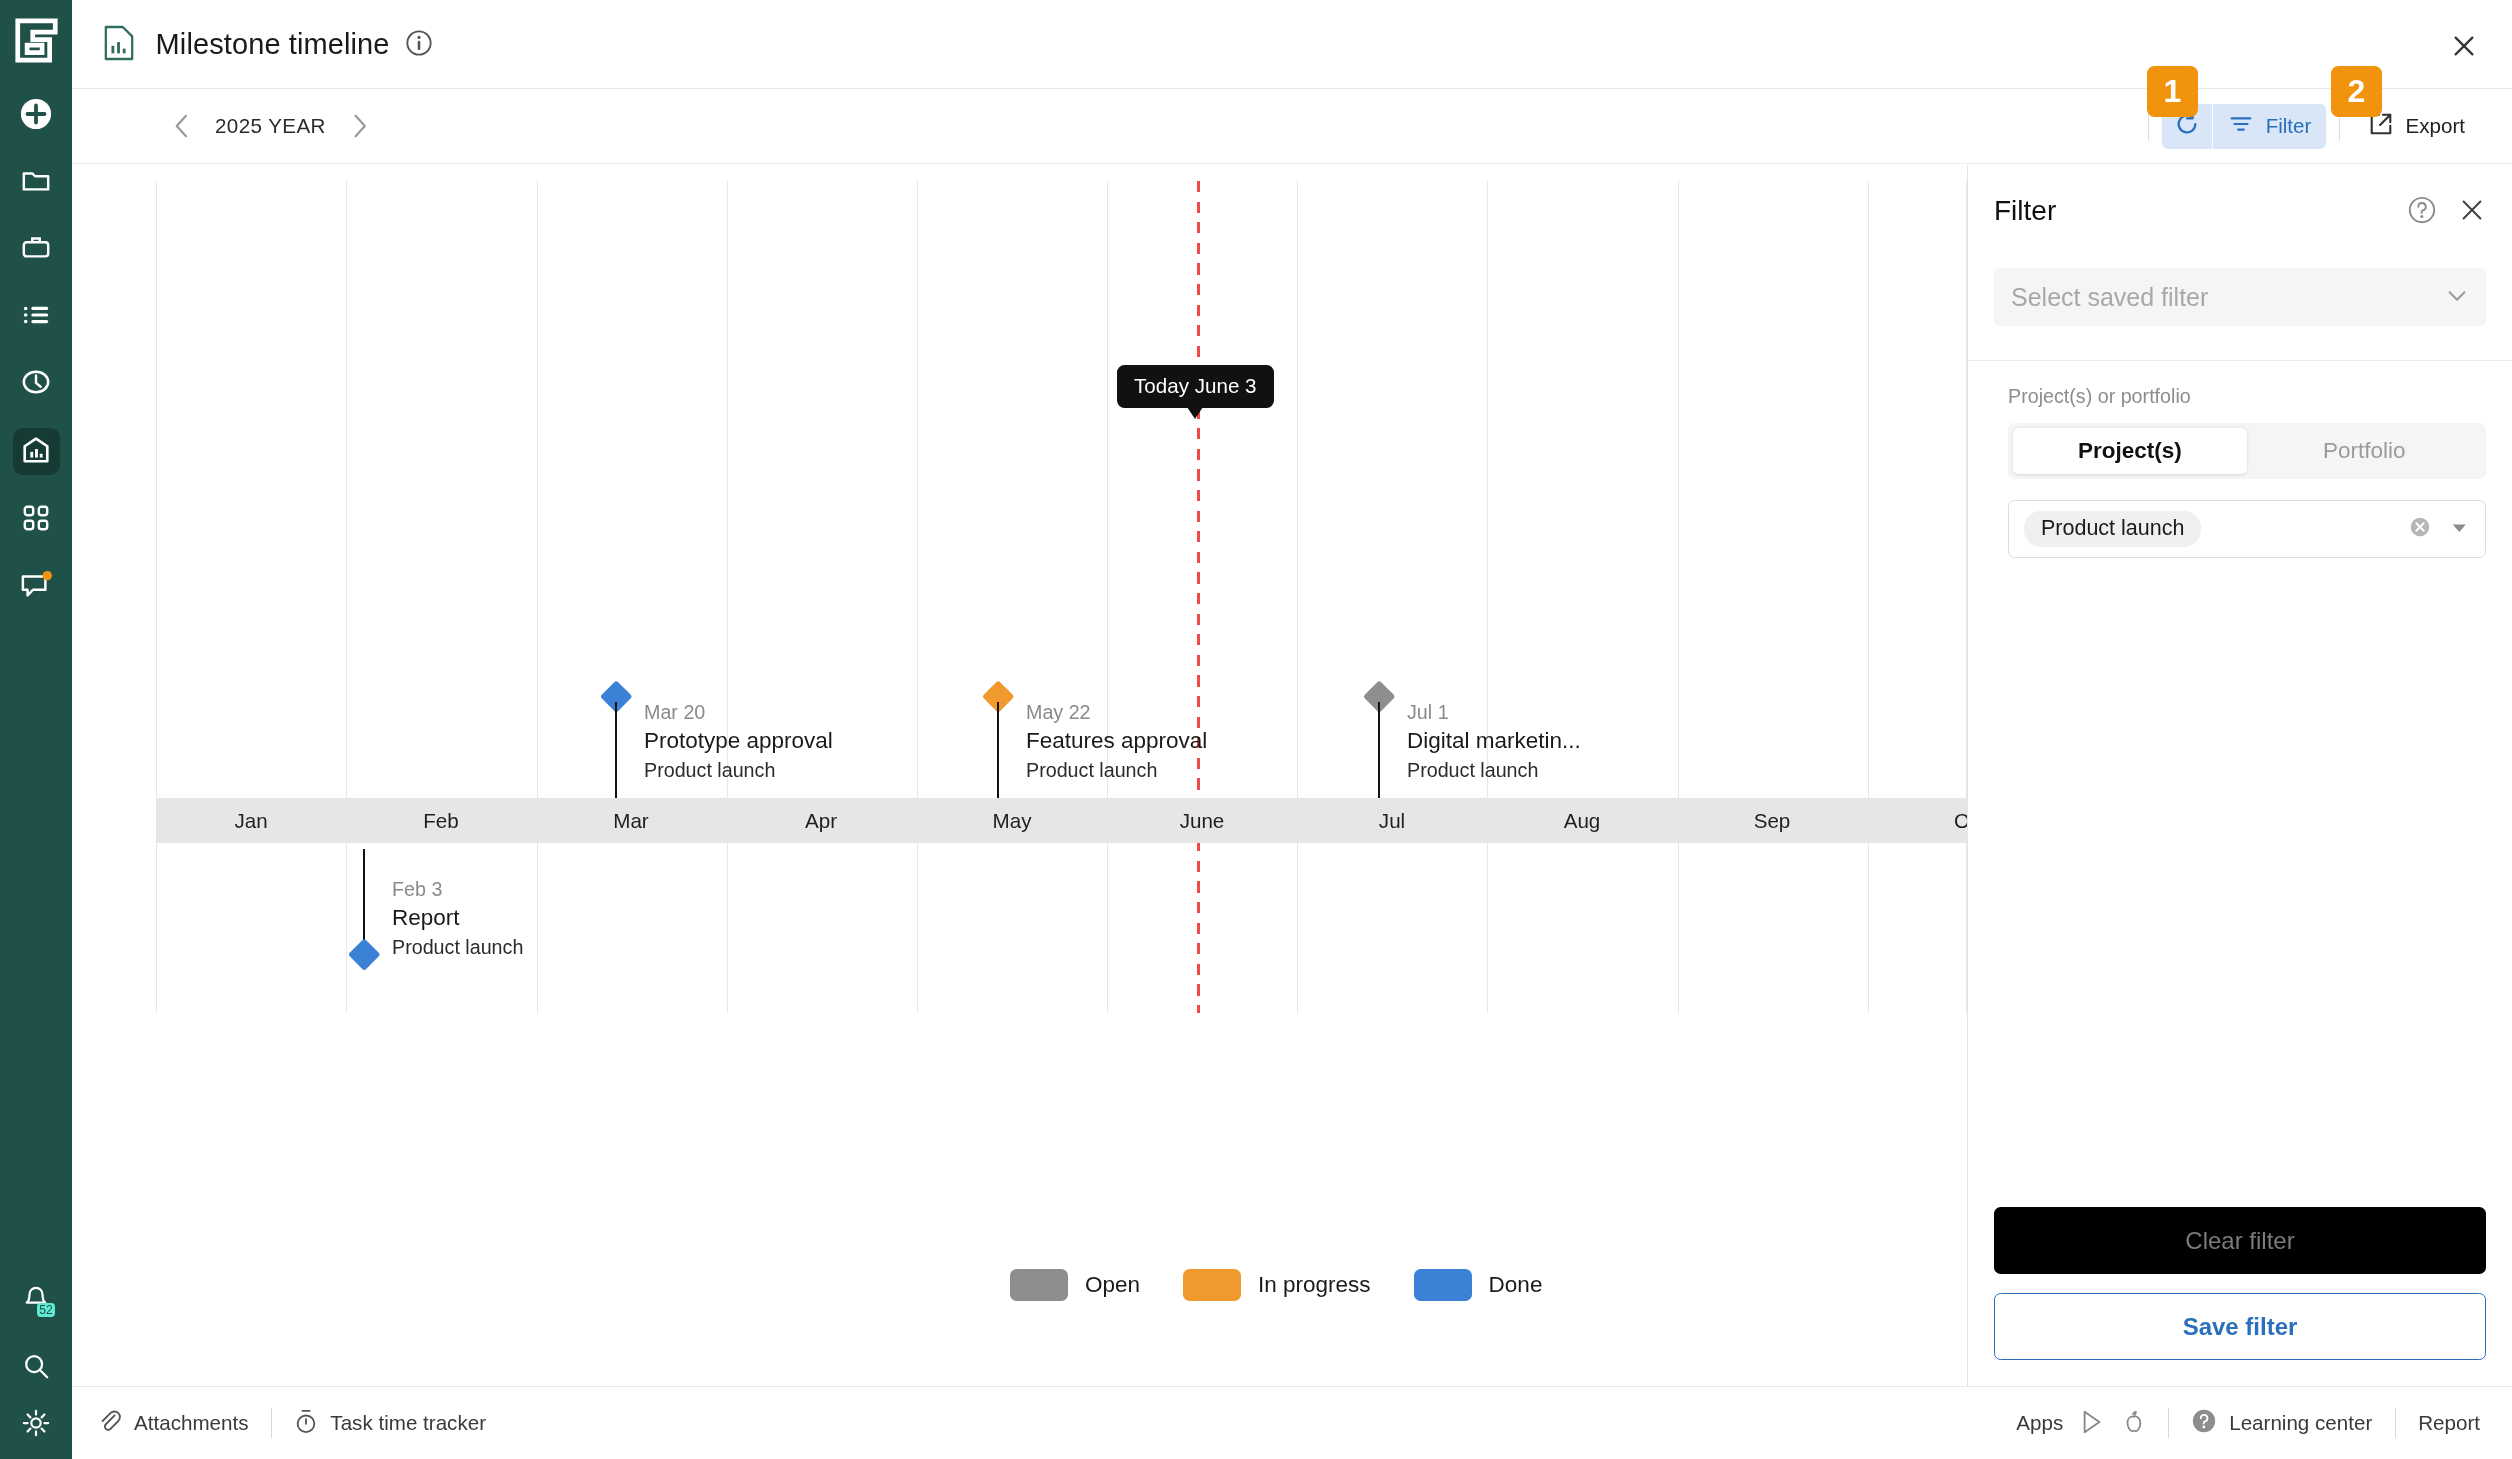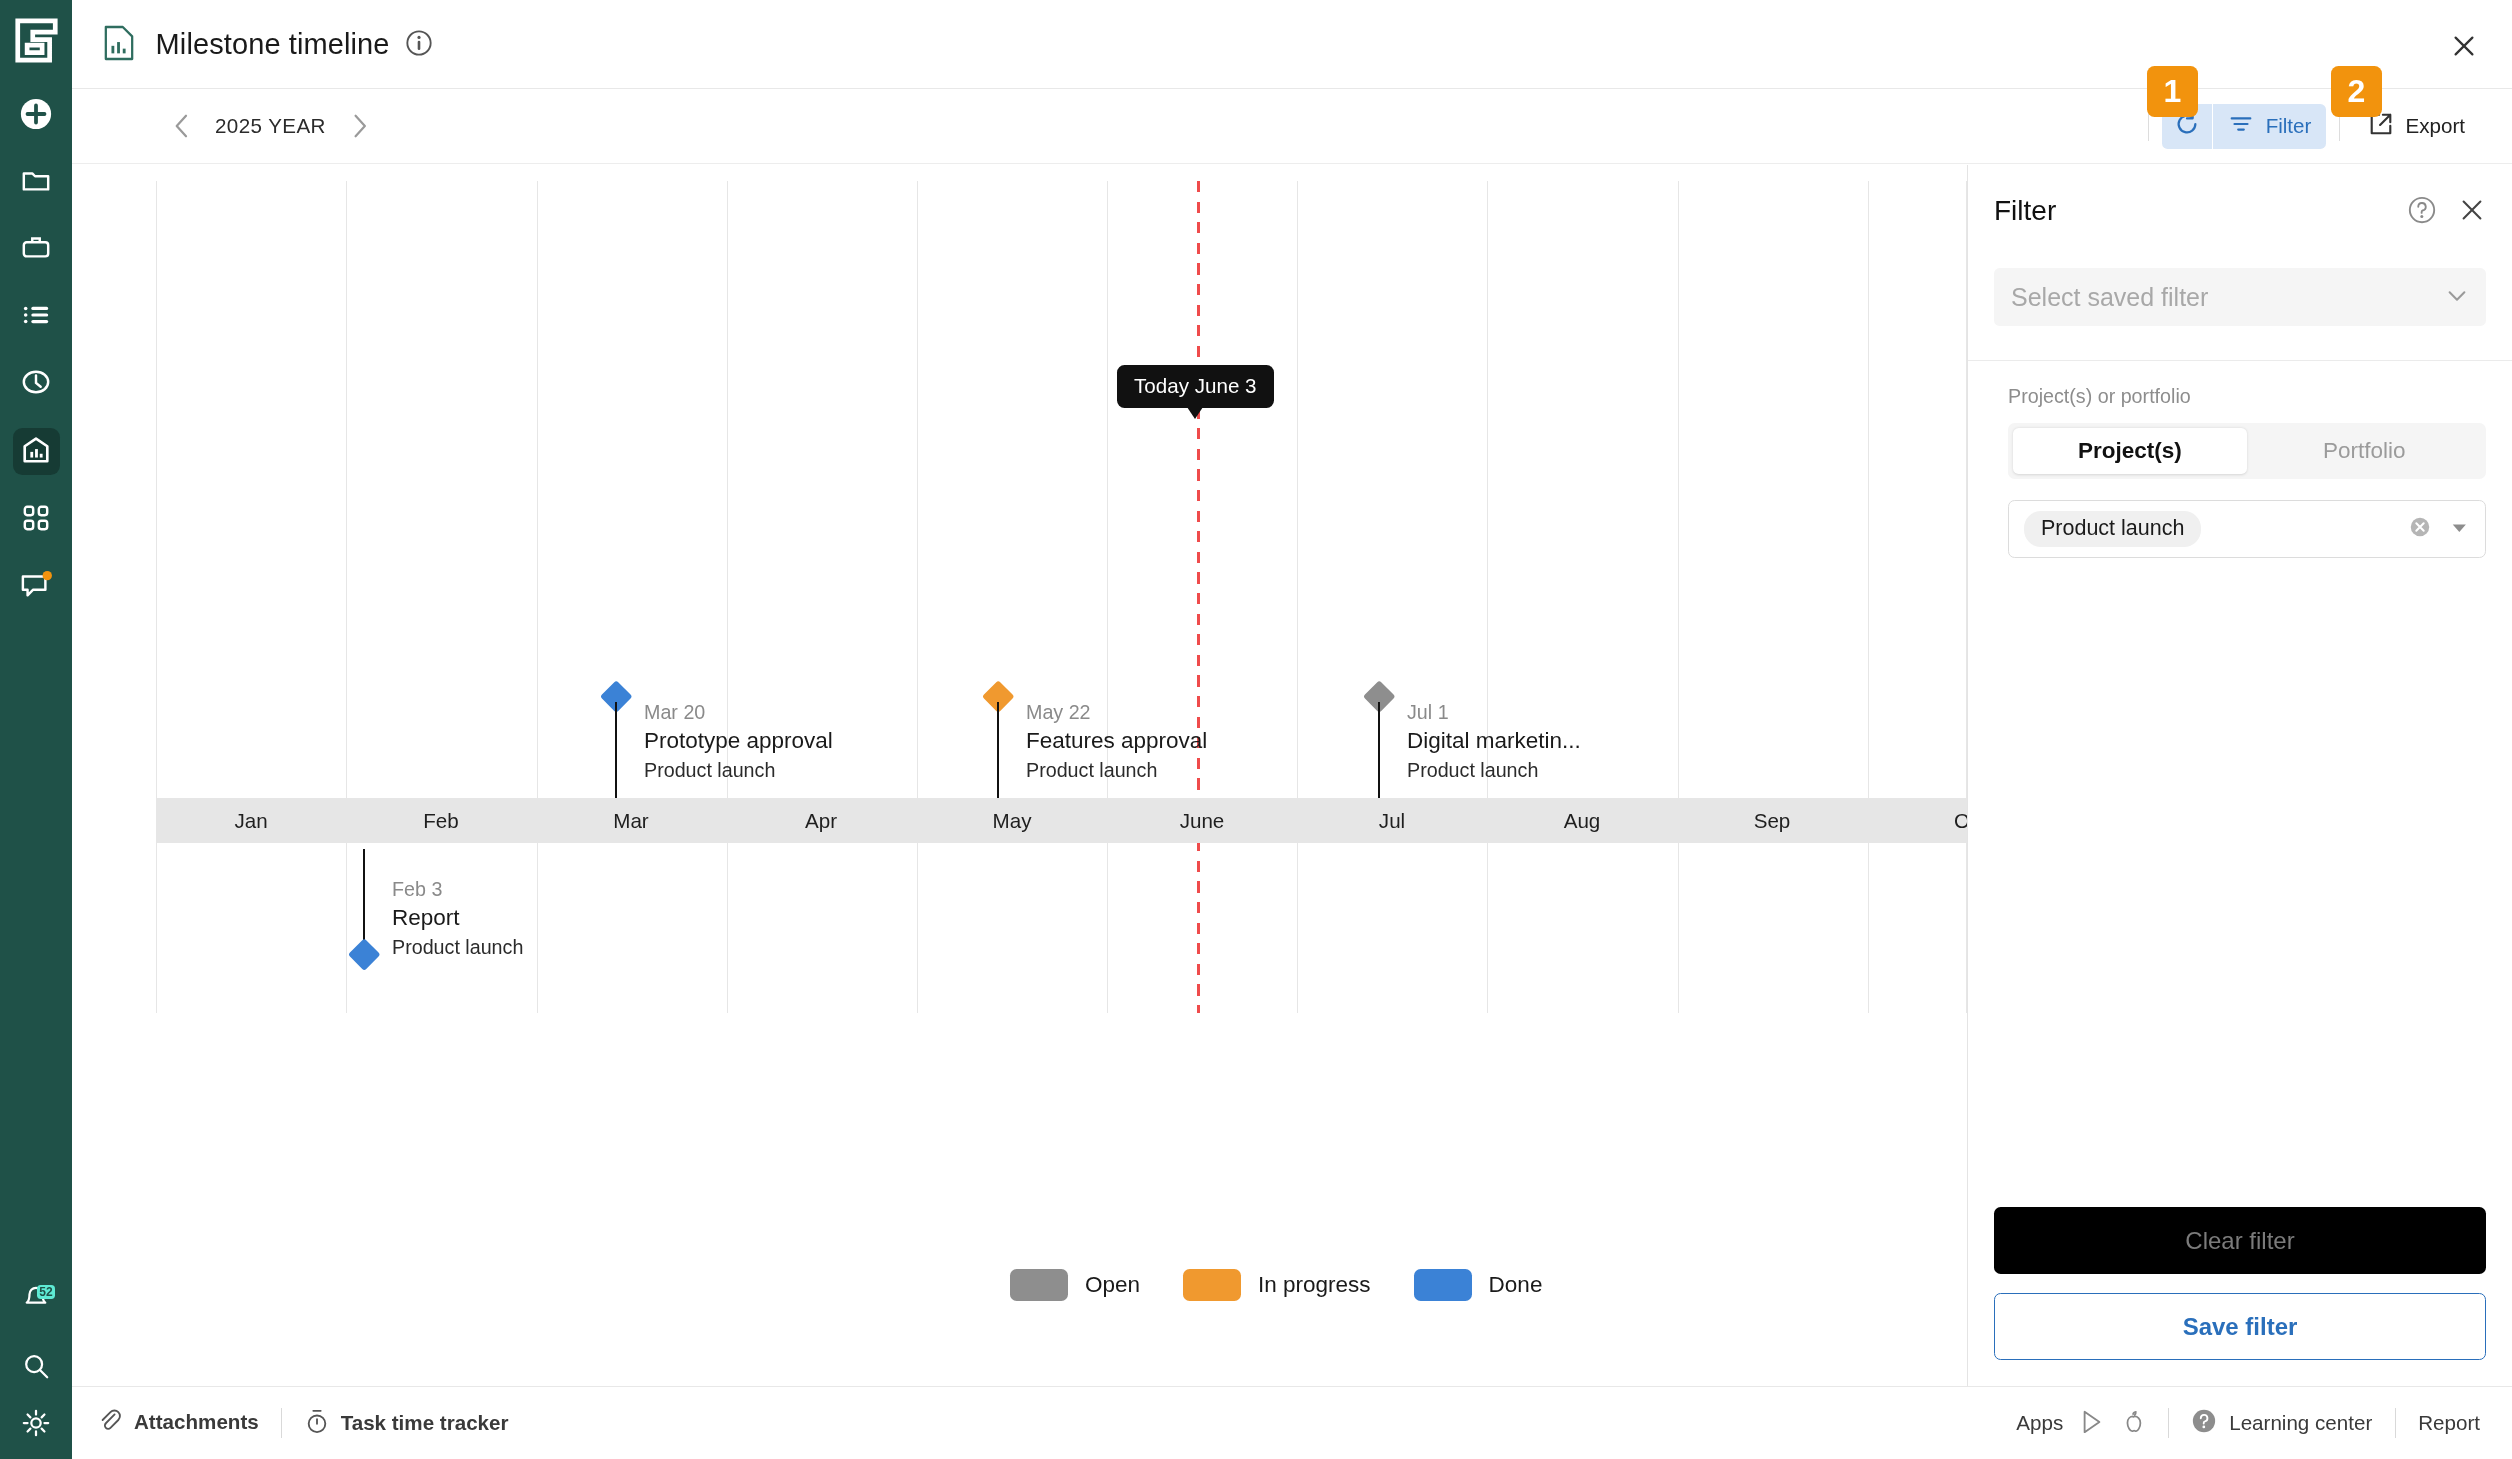--- a/index.html
+++ b/index.html
@@ -21,23 +21,23 @@
   #rail .plus { margin-top: 26px; }
   .rail-icon {
     width: 47px; height: 47px; margin-top: 20.6px;
     display: flex; align-items: center; justify-content: center;
     border-radius: 9.4px; position: relative;
   }
   .rail-icon.active { background: #163b34; }
   .rail-spacer { flex: 1; }
   .rail-bottom { padding-bottom: 22.5px; }
   .badge-count {
-    position: absolute; left: 24px; top: 8px;
+    position: absolute; left: 24px; top: 26px;
     background: #5eead4; color: #1f5148;
-    font-size: 12px; font-weight: 700;
+    font-size: 12px; font-weight: 400;
     border-radius: 3.7px; padding: 0px 2.8px; line-height: 14px;
   }
 
   
   #header {
     position: absolute; left: 72px; top: 0; right: 0; height: 89px;
     background: #fff; border-bottom: 0.9px solid #e8e8e8;
     display: flex; align-items: center;
   }
   #header .doc-icon { margin-left: 31px; }
@@ -179,21 +179,21 @@
   }
 
   
   #statusbar {
     position: absolute; left: 72px; right: 0; bottom: 0; height: 73px;
     background: #fff; border-top: 0.9px solid #e8e8e8;
     display: flex; align-items: center;
   }
   .sb-item { display: flex; align-items: center; gap: 12px; font-size: 20.6px; color: #3a3a3a; cursor: pointer; }
   .sb-div { width: 0.9px; height: 30px; background: #d9d9d9; margin: 0 22.5px; }
-  #sb-left { margin-left: 26px; display: flex; align-items: flex-start; font-weight: bold; }
+  #sb-left { margin-left: 26px; display: flex; align-items: center; }
   #sb-right { position: absolute; right: 32px; display: flex; align-items: center; gap: 0; }
 </style>
 </head>
 <body>
 
 <div id="app">
 
   <div id="rail">
     <div class="logo">
       <svg width="45" height="47" viewBox="0 0 48 50">

